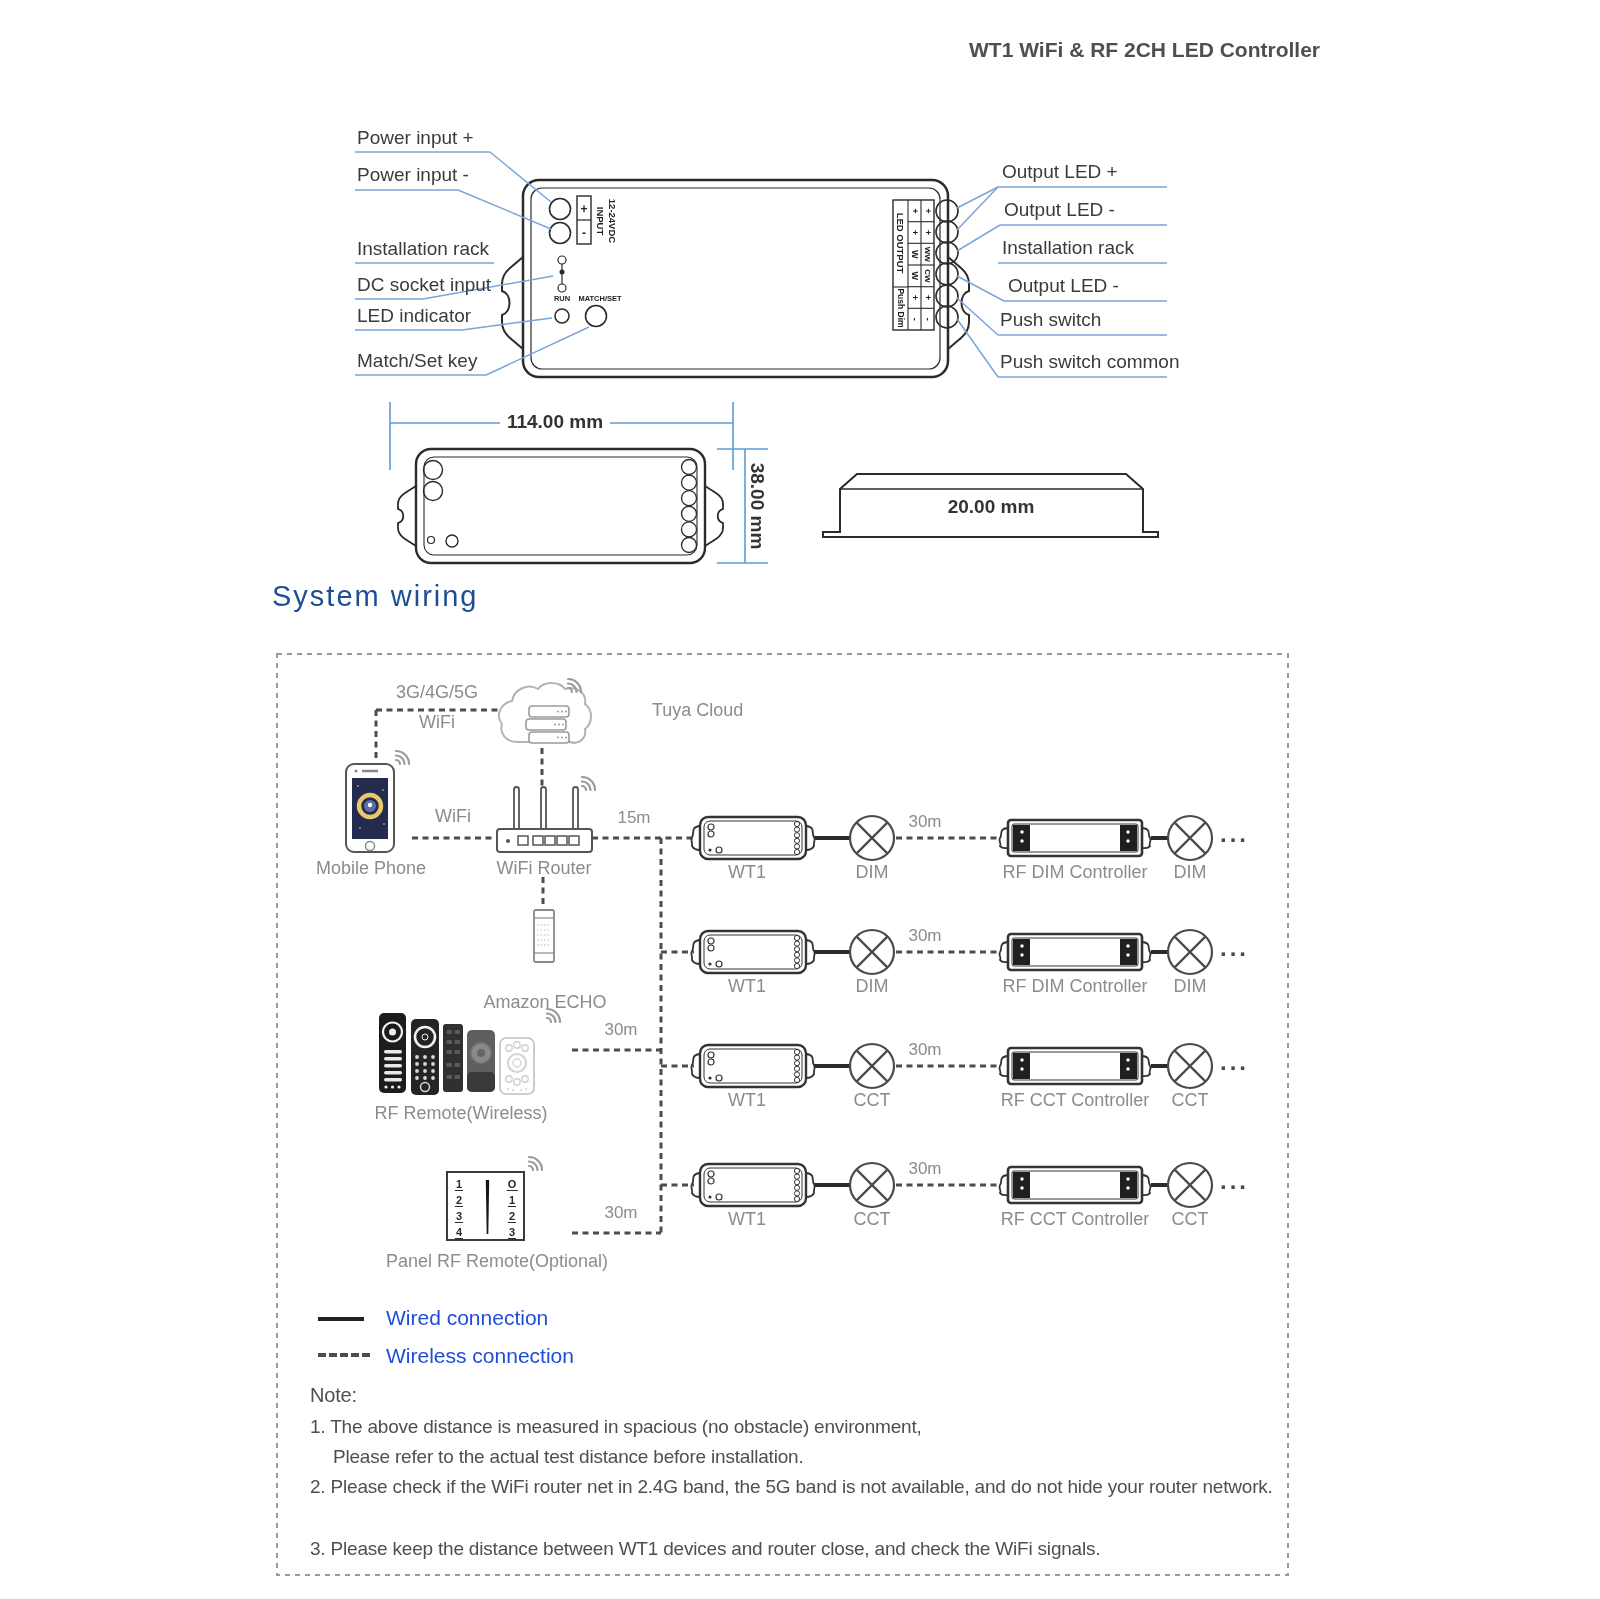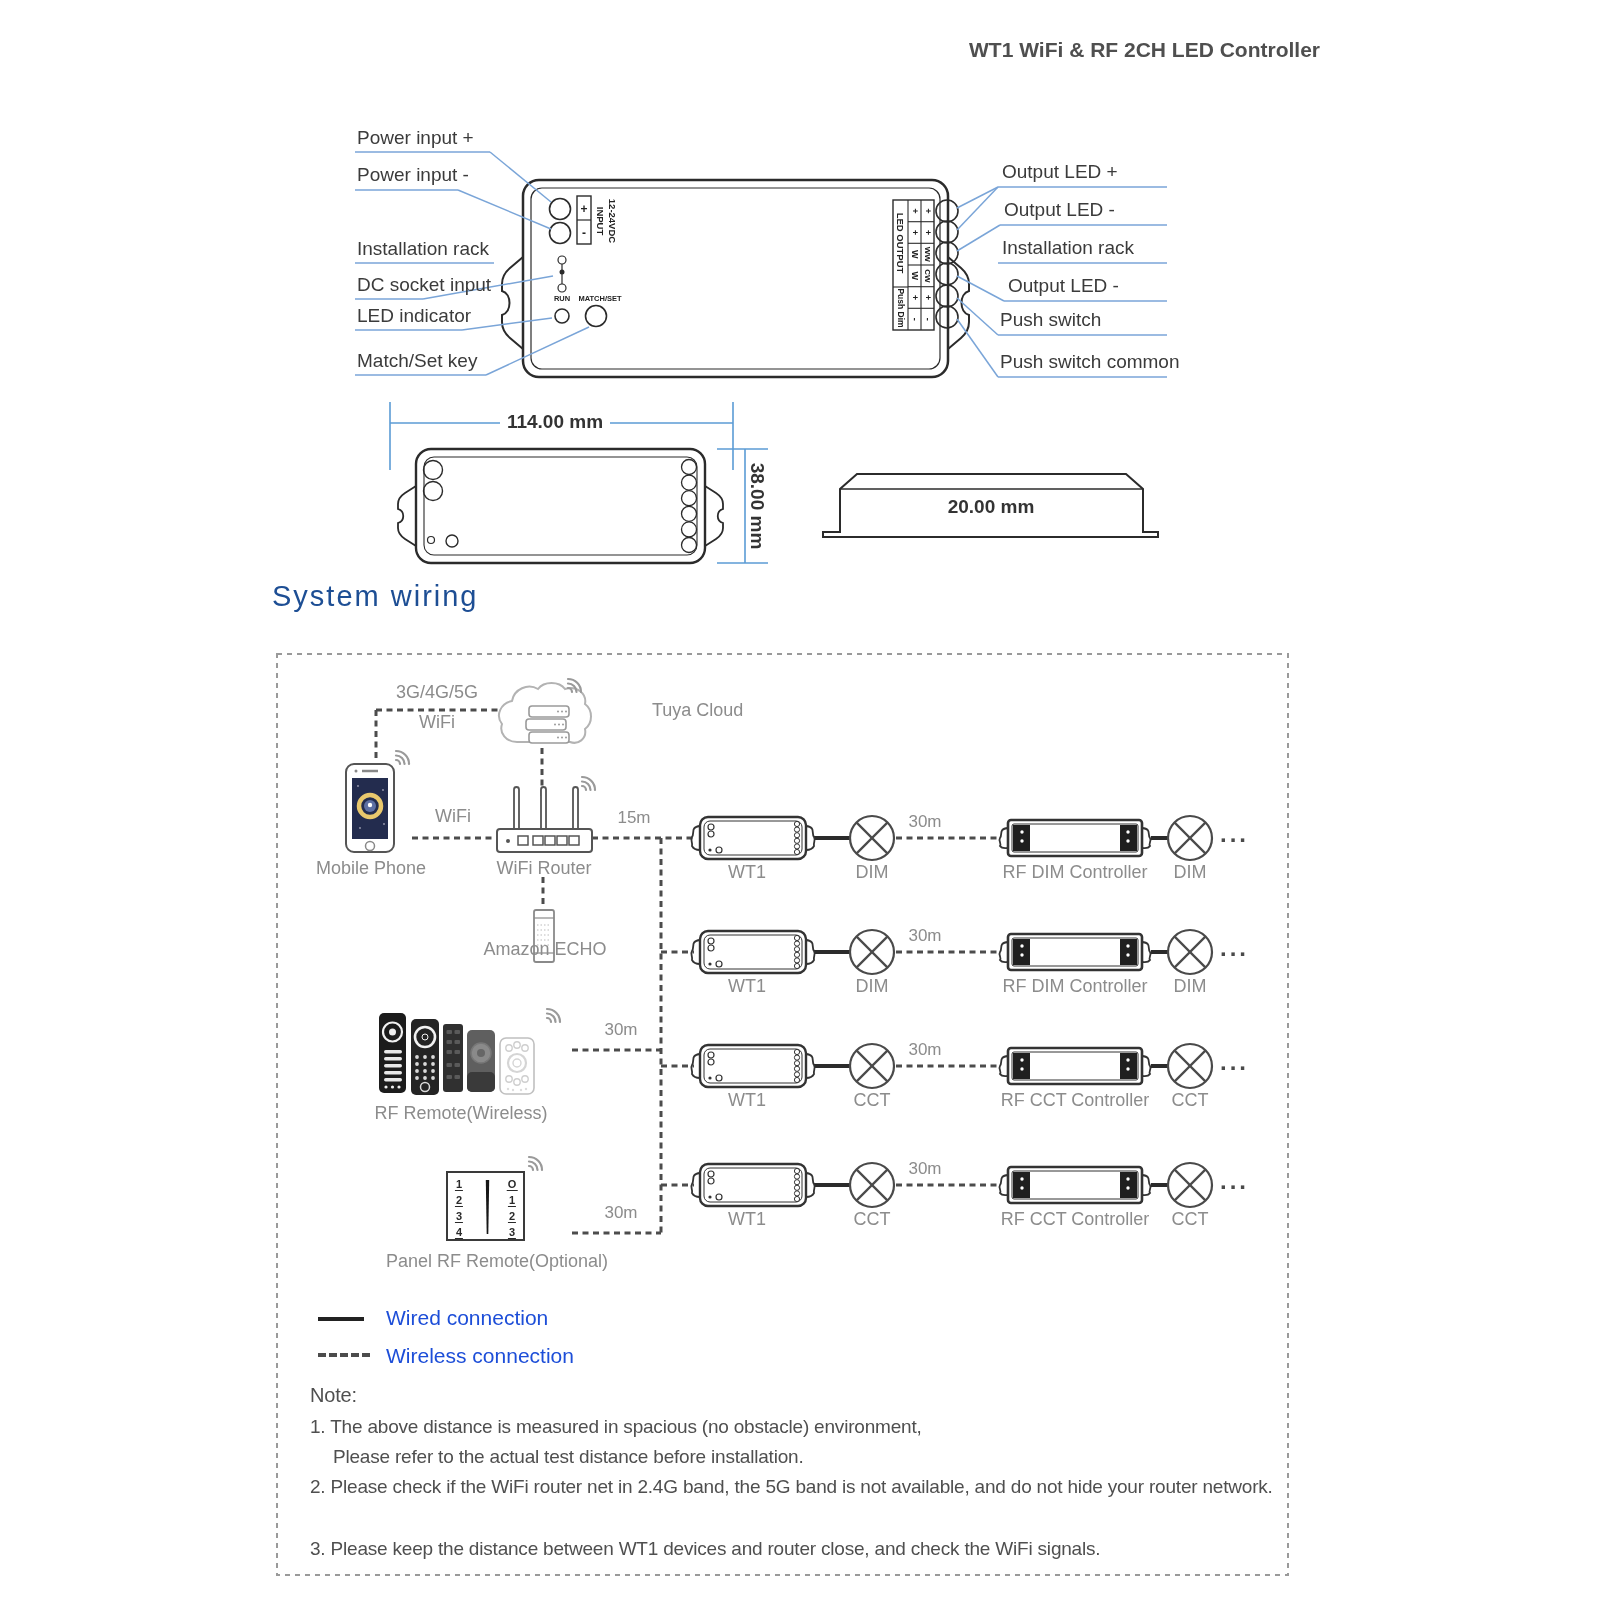--- a/index.html
+++ b/index.html
@@ -401,21 +401,21 @@
 
 <div class="abs h1" style="left:272px;top:580px;letter-spacing:2px;">System wiring</div>
 
 <div class="abs wl" style="left:437px;top:682px;">3G/4G/5G</div>
 <div class="abs wl" style="left:437px;top:712px;">WiFi</div>
 <div class="abs wl-left" style="left:608px;top:700px;margin-left:44px;">Tuya Cloud</div>
 <div class="abs wl" style="left:453px;top:806px;">WiFi</div>
 <div class="abs wl" style="left:371px;top:858px;">Mobile Phone</div>
 <div class="abs wl" style="left:544px;top:858px;">WiFi Router</div>
 <div class="abs dist" style="left:634px;top:808px;">15m</div>
-<div class="abs wl" style="left:545px;top:939px;">Amazon ECHO</div>
+<div class="abs wl" style="left:545px;top:992px;">Amazon ECHO</div>
 <div class="abs wl" style="left:461px;top:1103px;">RF Remote(Wireless)</div>
 <div class="abs dist" style="left:621px;top:1020px;">30m</div>
 <div class="abs wl" style="left:497px;top:1251px;text-align:right;">Panel RF Remote(Optional)</div>
 <div class="abs dist" style="left:621px;top:1203px;">30m</div>
 
 <div class="abs pkey" style="left:459px;top:1179px;">1</div>
 <div class="abs pkey" style="left:459px;top:1195px;">2</div>
 <div class="abs pkey" style="left:459px;top:1211px;">3</div>
 <div class="abs pkey" style="left:459px;top:1227px;">4</div>
 <div class="abs pkey" style="left:512px;top:1179px;">O</div>

